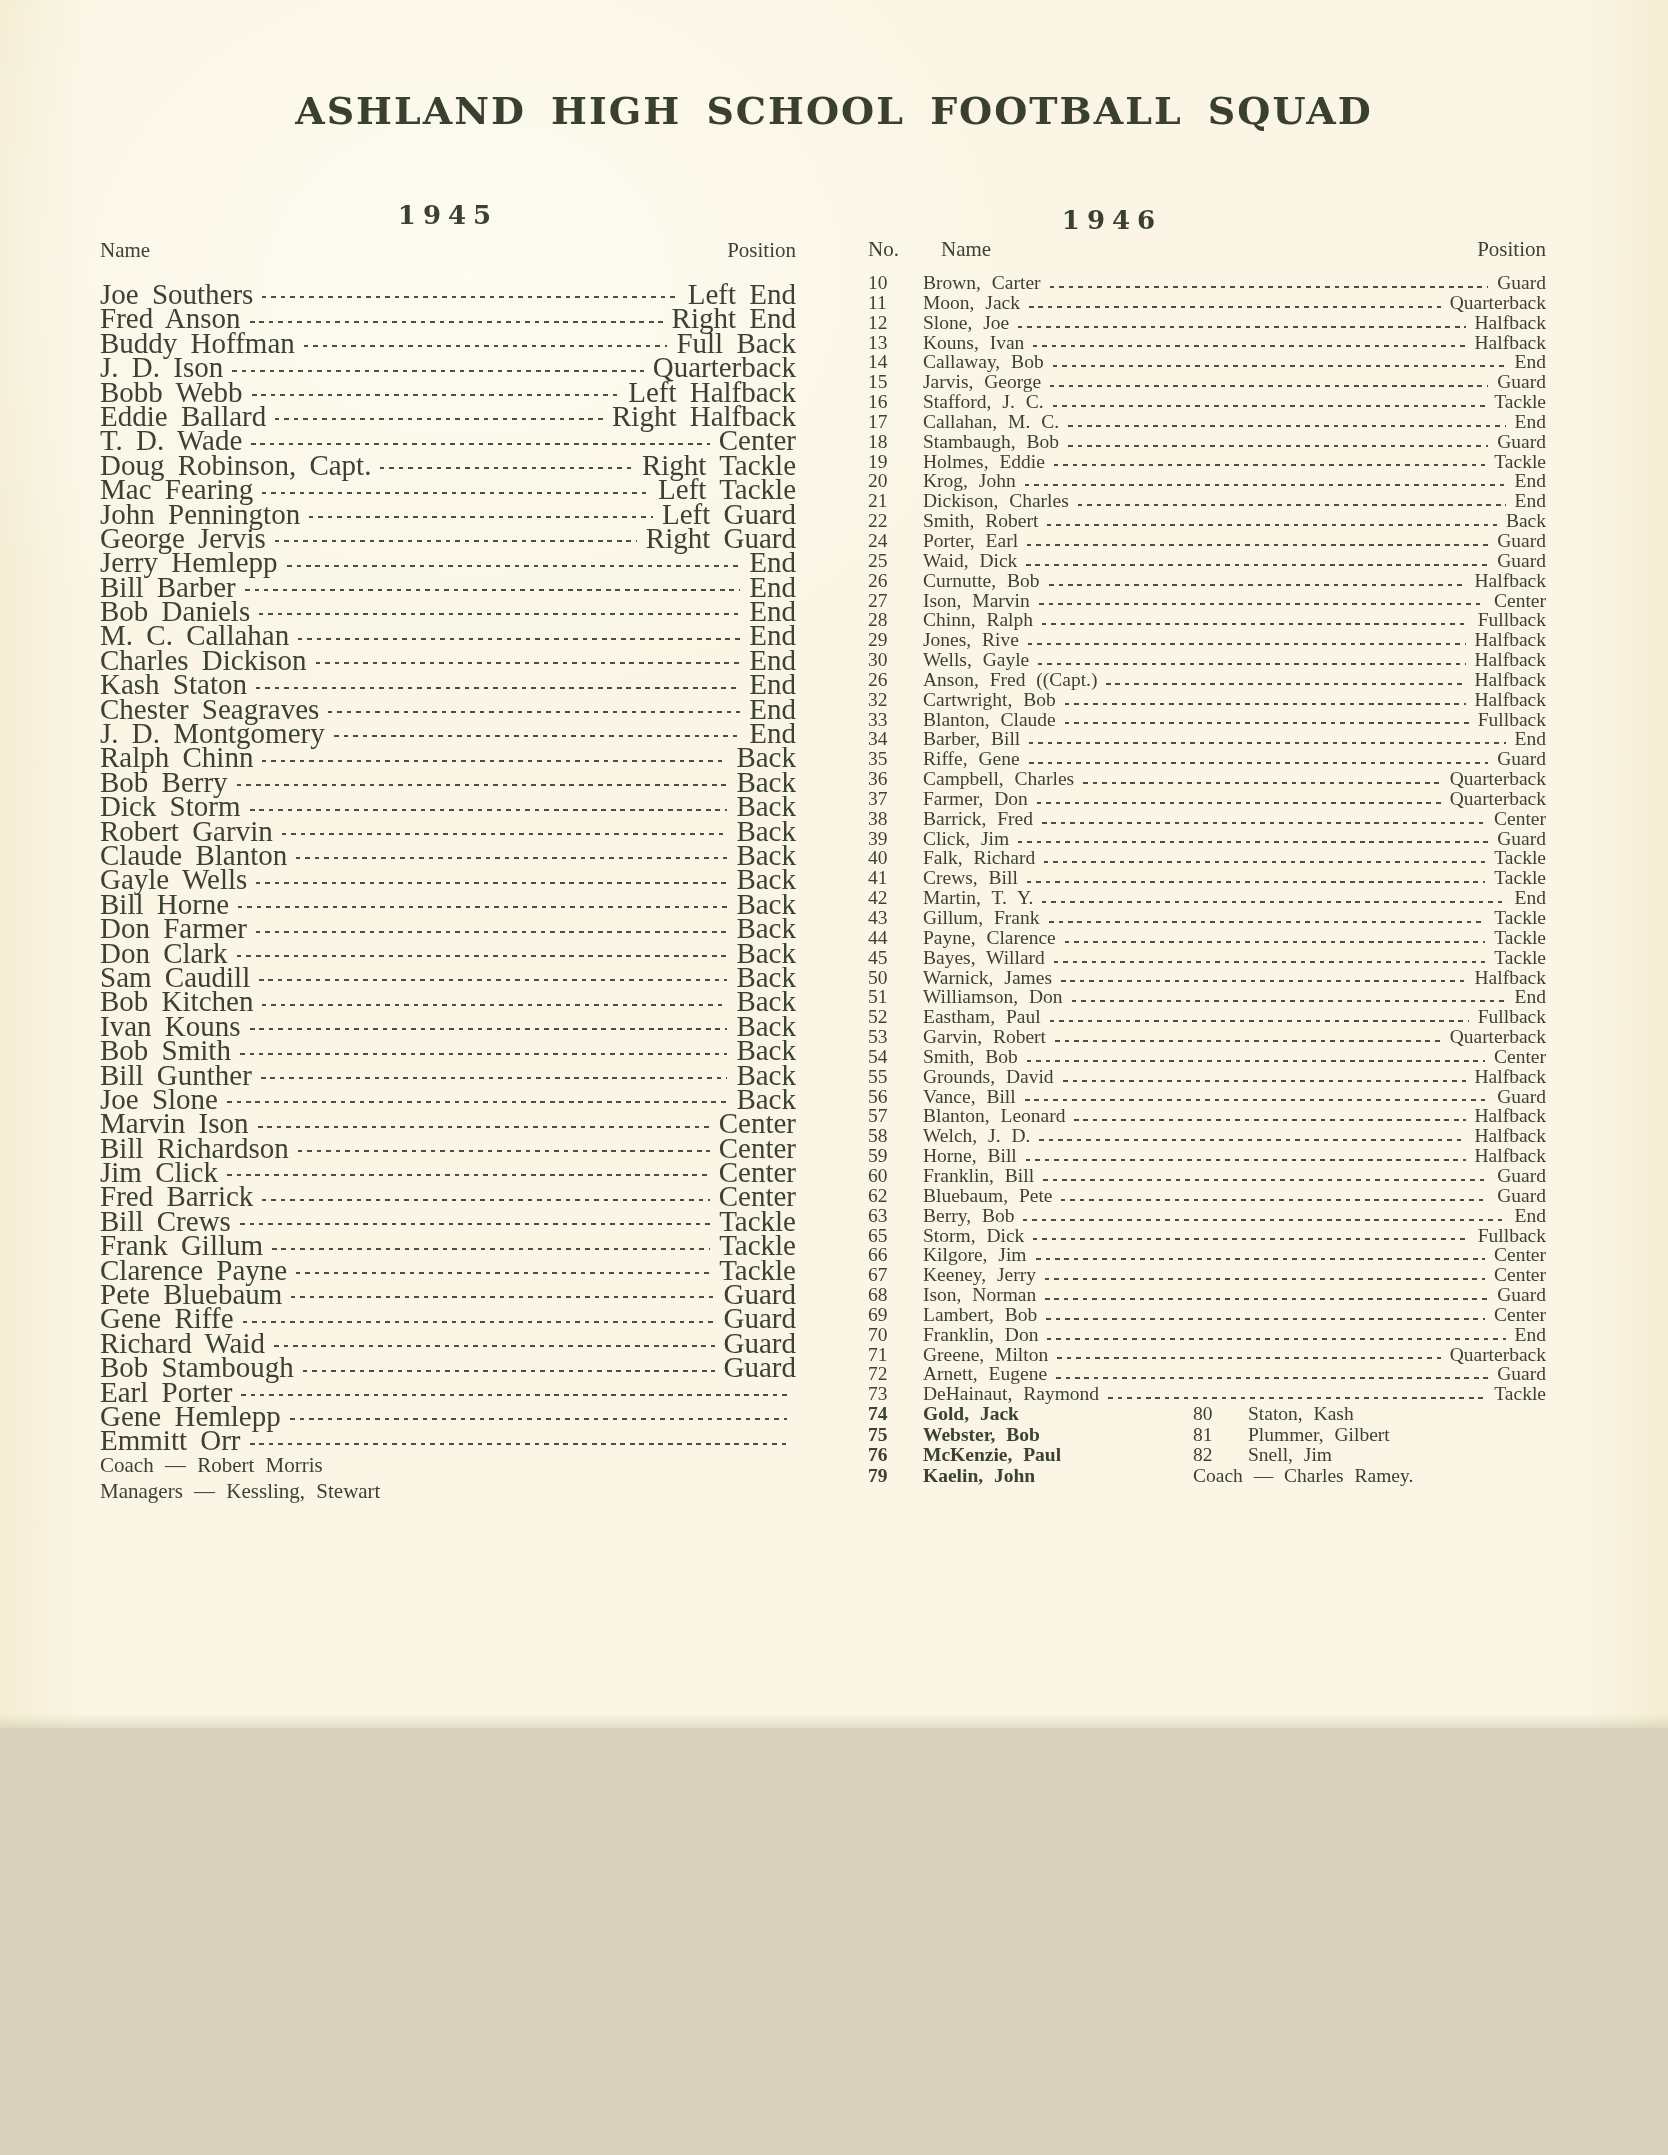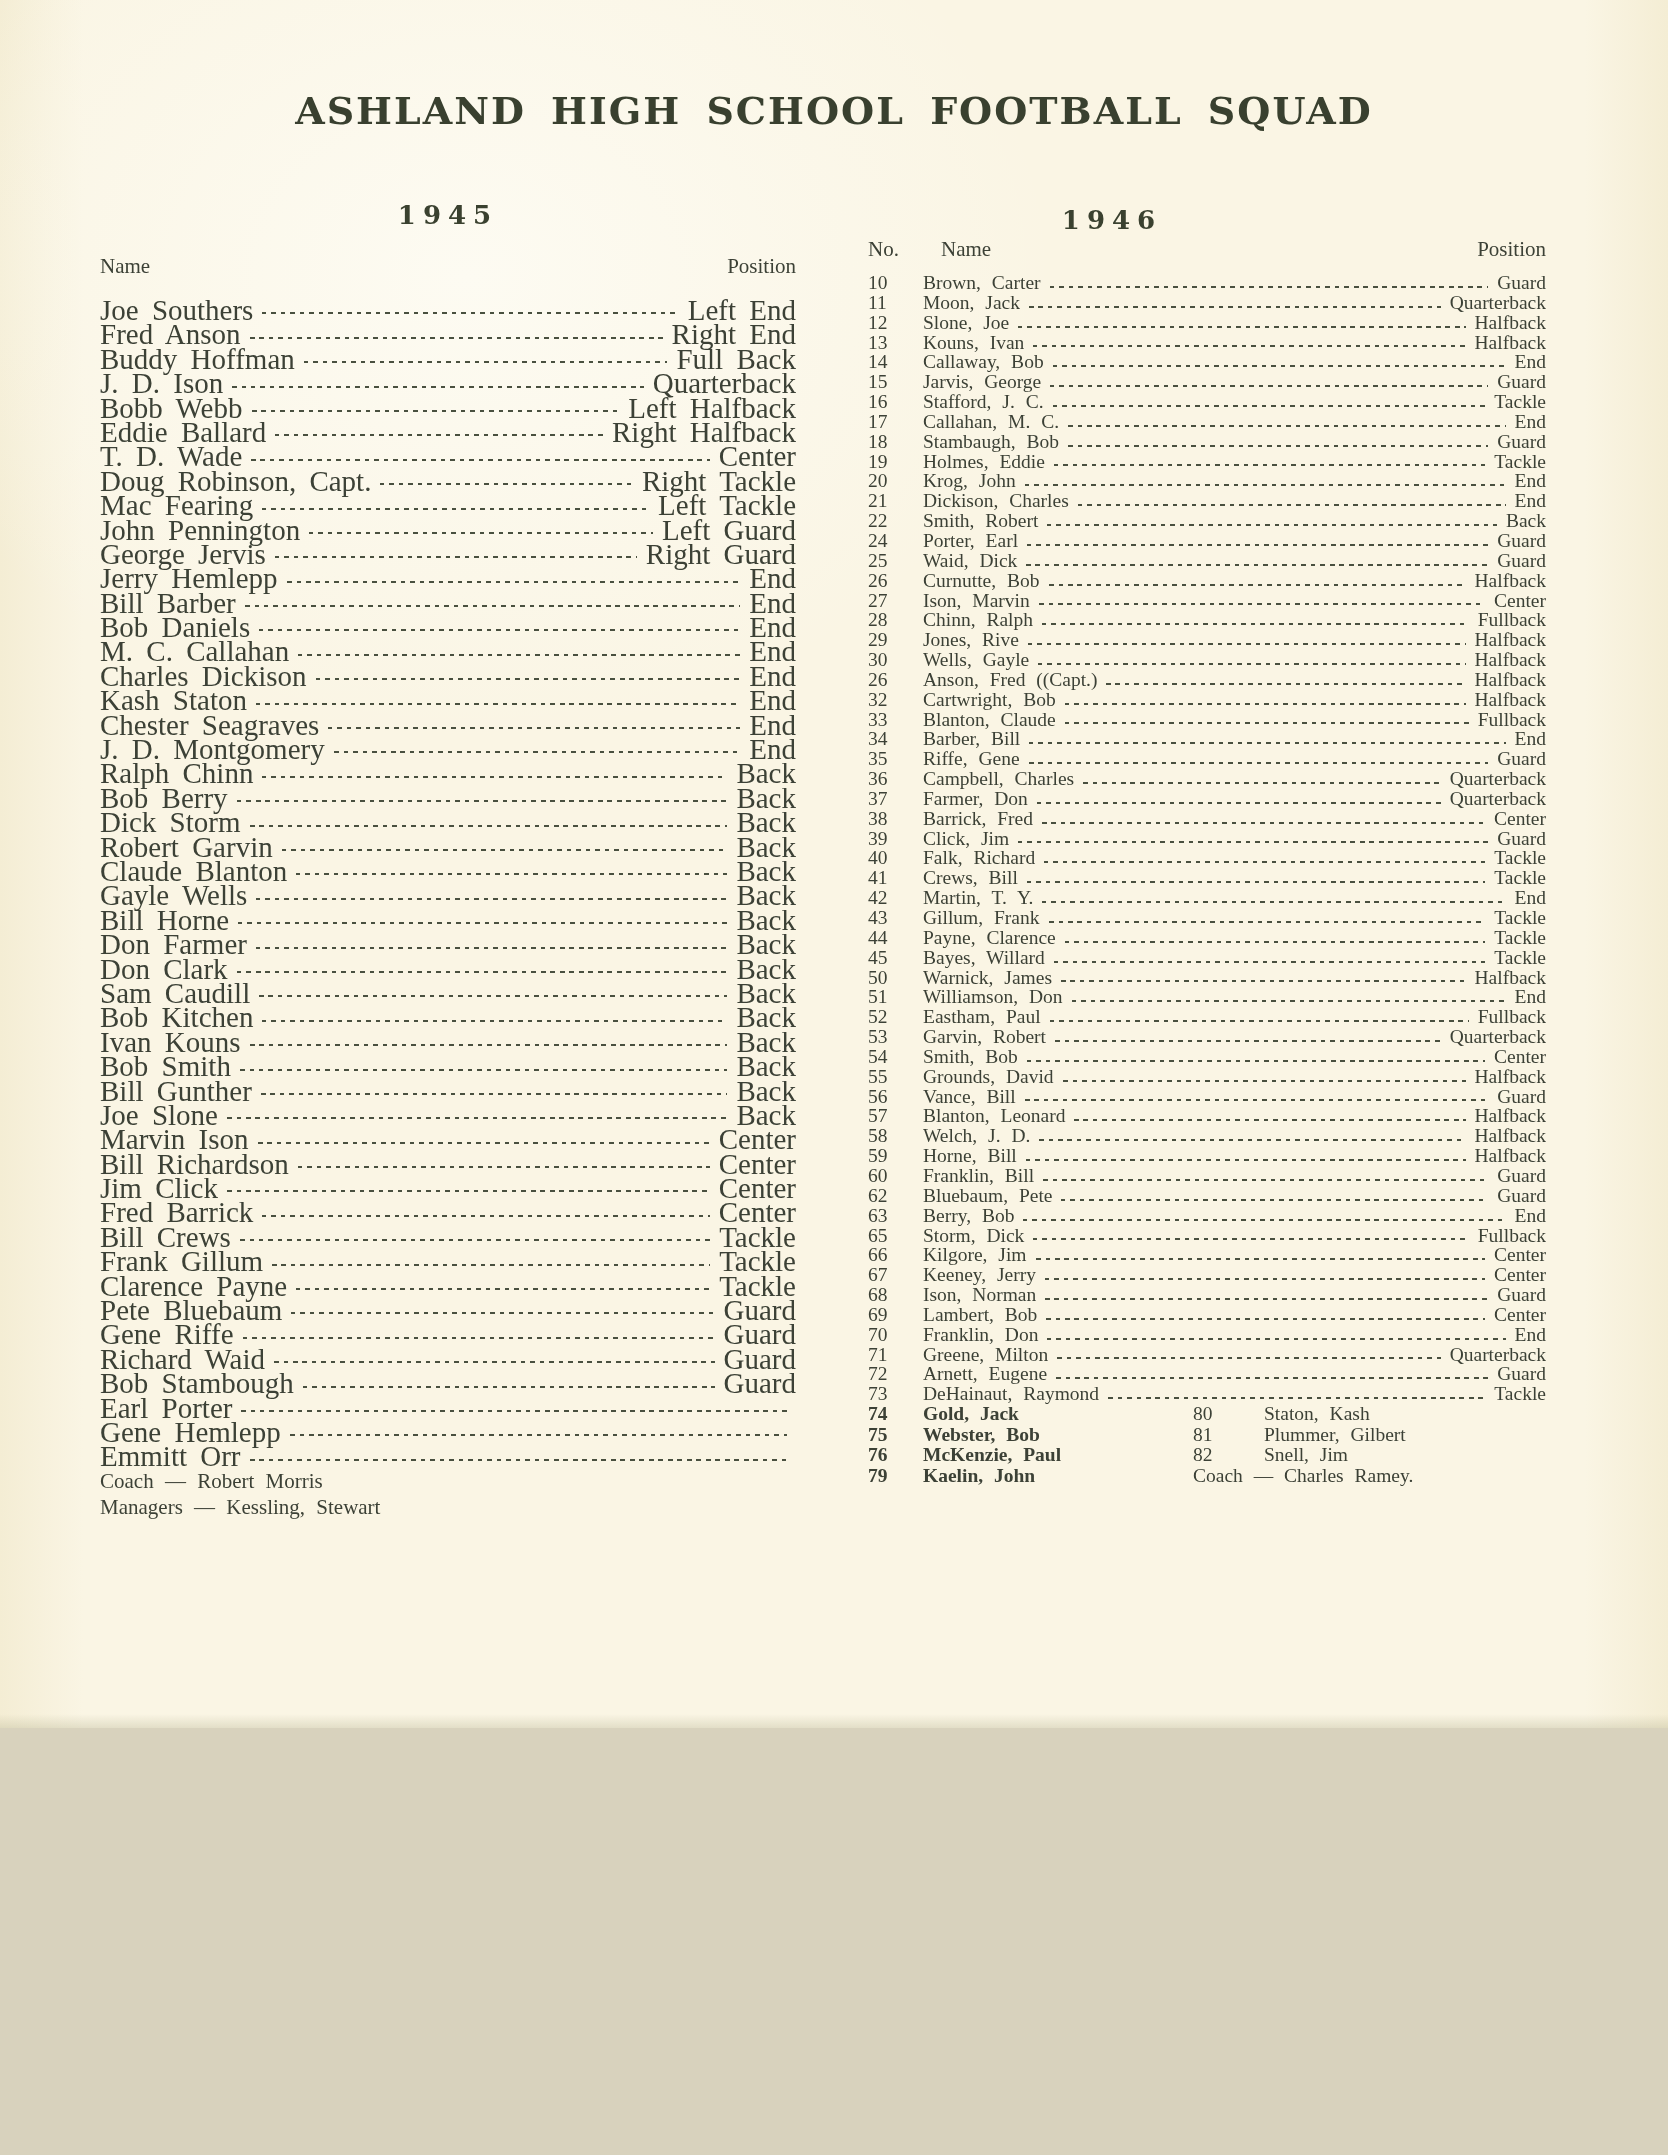--- a/index.html
+++ b/index.html
@@ -29,21 +29,21 @@
     color:#39402f;
   }
   .col { position:absolute; }
   .col-1945 { left:100px; top:200px; width:696px; }
   .col-1946 { left:868px; top:205px; width:678px; }
   .year {
     font-family:"DejaVu Serif", serif;
     font-weight:bold; font-size:26px; letter-spacing:7px;
     text-align:center; color:#3a412f;
   }
-  .col-1945 .year { margin-bottom:24px; }
+  .col-1945 .year { margin-bottom:8px; }
   .col-1946 .year { margin-bottom:2px; margin-right:190px; }
   .hdr-row { display:flex; align-items:baseline; font-size:21px; }
   .col-1945 .hdr-row { margin-bottom:15px; }
   .col-1946 .hdr-row { margin-bottom:10px; }
   .hdr-no { width:55px; flex:none; }
   .hdr-name { white-space:nowrap; }
   .col-1946 .hdr-name { margin-left:18px; }
   .hdr-spacer { flex:1; }
   .hdr-pos { white-space:nowrap; }
   .row { display:flex; align-items:baseline; word-spacing:6px; }
@@ -52,21 +52,21 @@
   .no { width:55px; flex:none; }
   .nm { white-space:nowrap; }
   .pos { white-space:nowrap; }
   .leader { flex:1 1 auto; min-width:14px; margin:0 9px; align-self:stretch; position:relative; }
   .leader::before {
     content:""; position:absolute; left:0; right:0; bottom:4px; height:2px;
     background:repeating-linear-gradient(90deg,#49503f 0 4.5px, rgba(0,0,0,0) 4.5px 9.5px);
   }
   .dualrow { display:flex; align-items:baseline; word-spacing:6px; height:20.6px; font-size:19.5px; }
   .half-l { width:325px; flex:none; display:flex; align-items:baseline;font-weight:bold; }
-  .half-r { flex:1; display:flex; align-items:center;gap:16px; }
+  .half-r { flex:1; display:flex; align-items:center; }
   .footer-line { font-size:21px; height:26px; word-spacing:6px; }
   .col-1945 .footer-block { margin-top:4px; }
   .pageno {
     position:absolute; top:2020px; left:0; width:100%;
     text-align:center; font-size:15px; letter-spacing:1px; word-spacing:28px;
     color:#424838;
   }
 </style>
 </head>
 <body>

